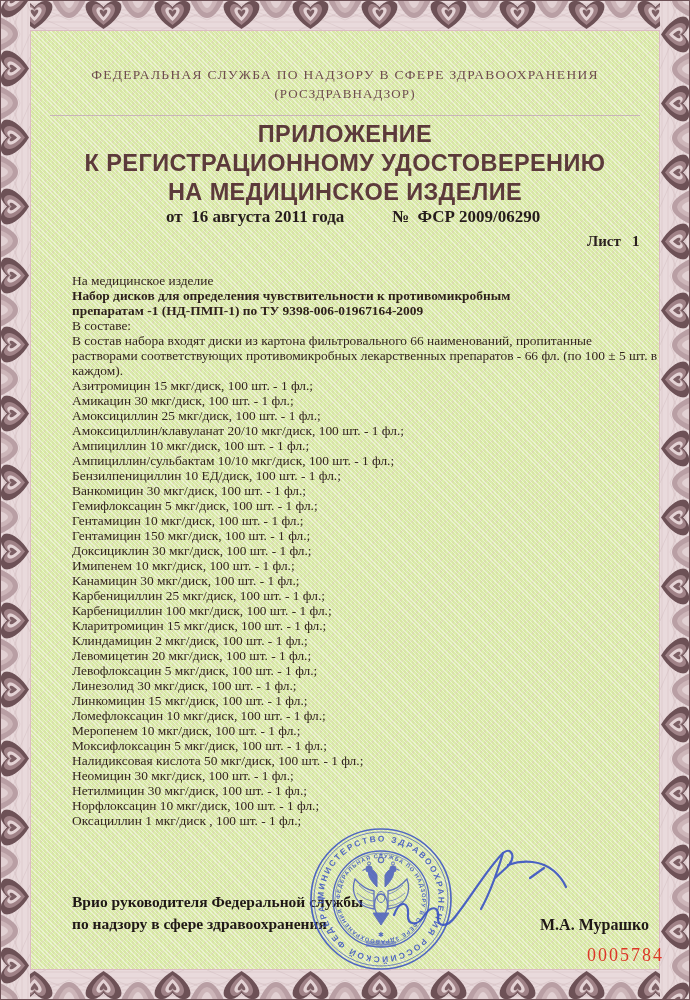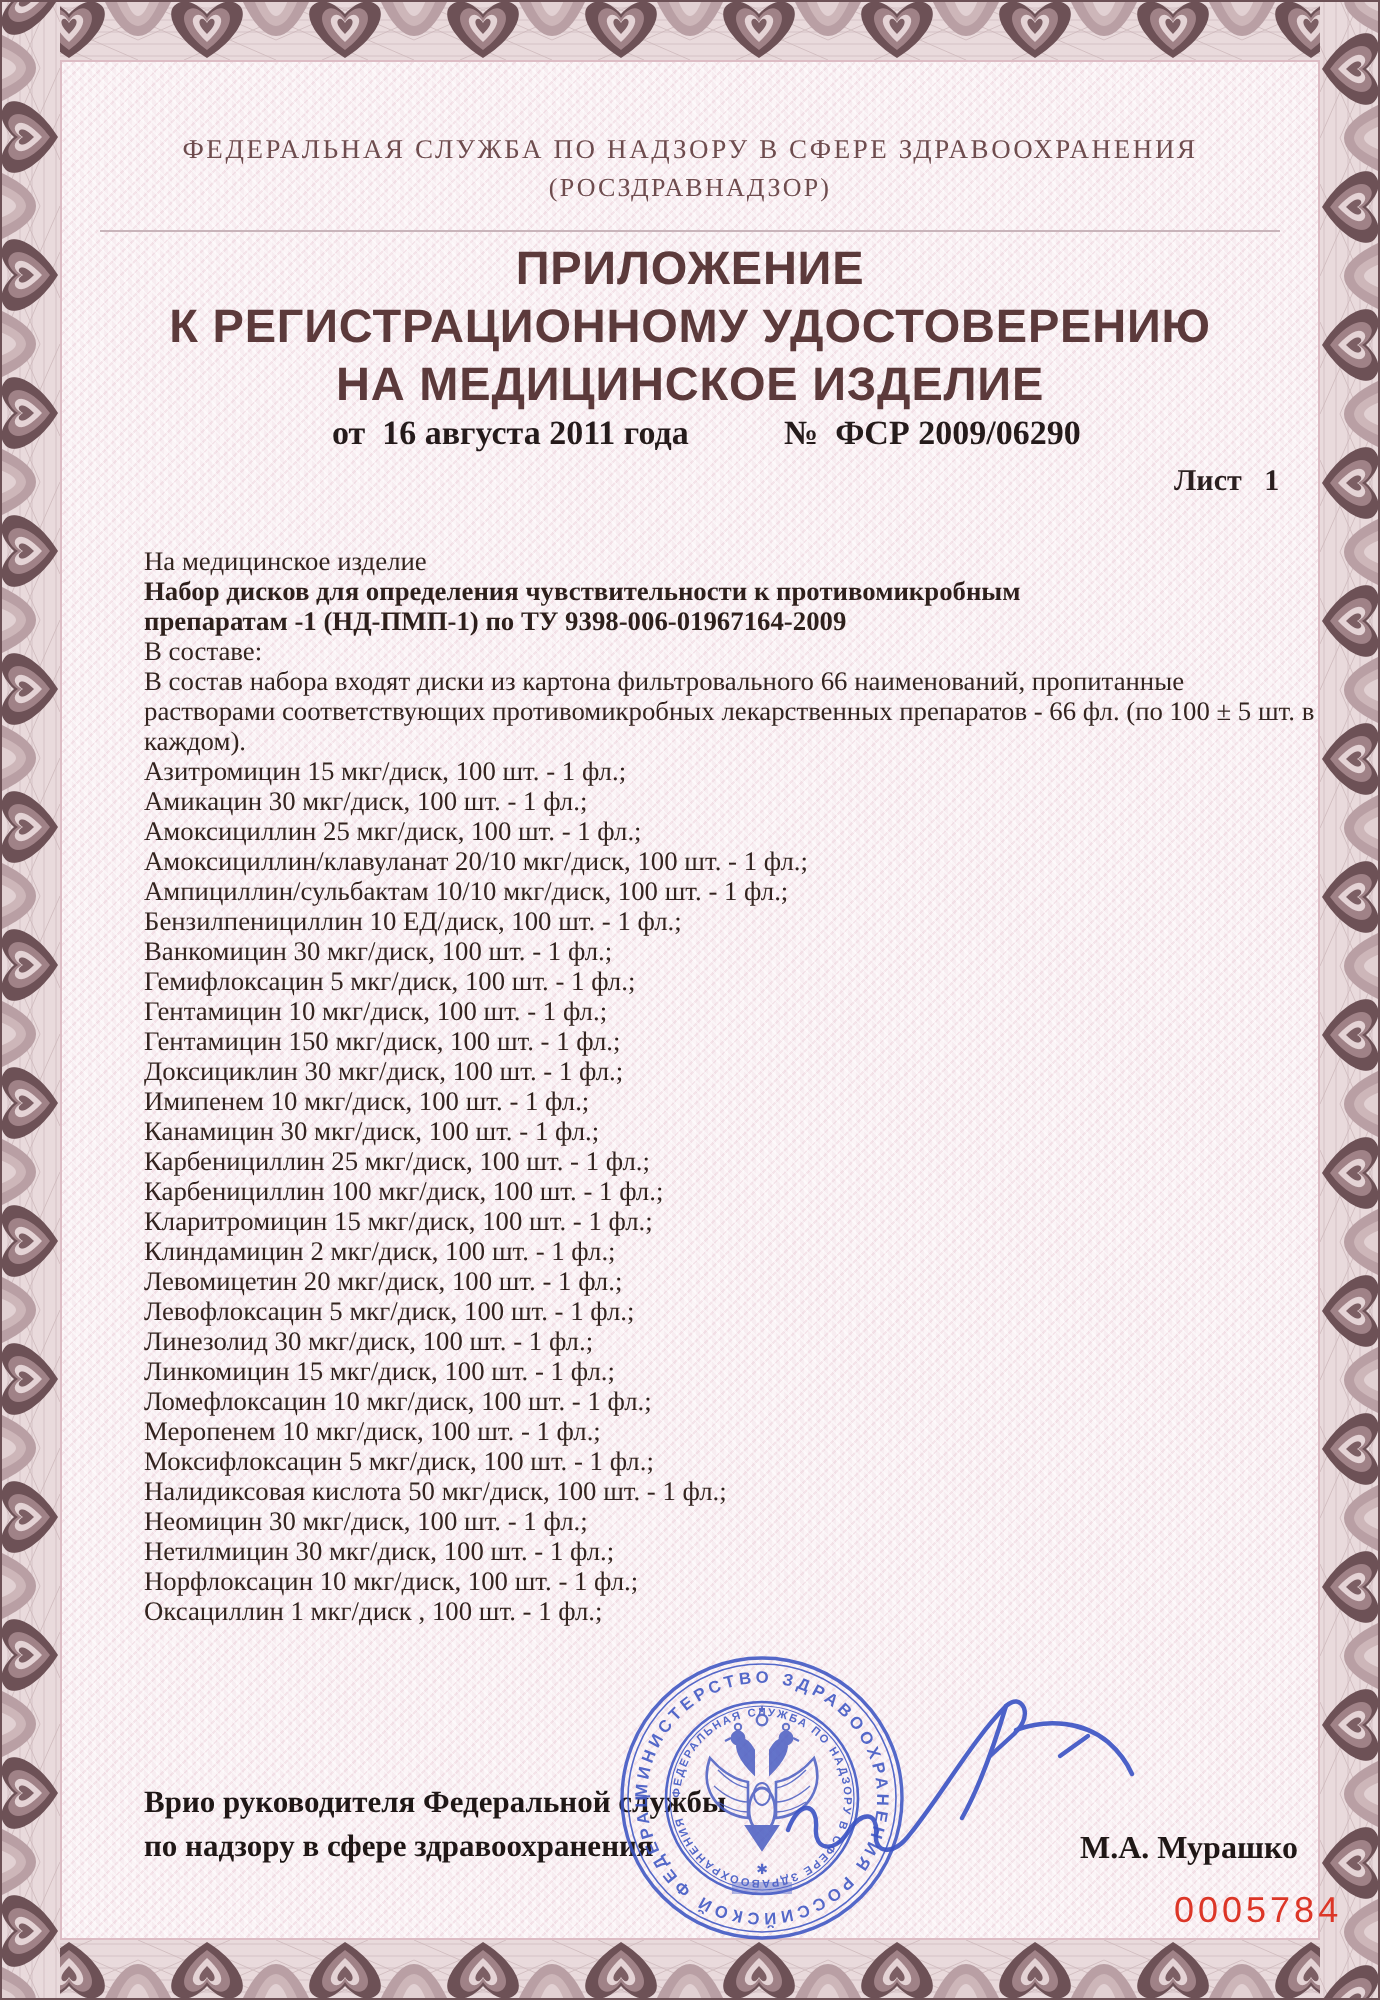--- a/index.html
+++ b/index.html
@@ -1,18 +1,18 @@
 <!DOCTYPE html>
 <html style="--title-maroon: #5c3a3b; --serial-red: #dc3627;"><head>
 <meta charset="utf-8">
 <style>
   html,body{margin:0;padding:0;background:#d8ccd0;}
   .page{
     position:relative; width:690px; height:1000px; margin:0 auto;
-    background:#ffffff; overflow:hidden;
+    background:#bef264; overflow:hidden;
     font-family:"Liberation Serif", serif;
   }
   
   .page::before{
     content:""; position:absolute; inset:30px; z-index:0; pointer-events:none;
     background:
       repeating-linear-gradient(45deg, rgba(255,255,255,.45) 0 1px, rgba(255,255,255,0) 1px 3px),
       repeating-linear-gradient(-45deg, rgba(226,187,200,.28) 0 1px, rgba(226,187,200,0) 1px 4px),
       repeating-linear-gradient(90deg, rgba(247,233,238,.5) 0 2px, rgba(240,219,227,.5) 2px 4px);
   }
@@ -38,21 +38,21 @@
     font-size:13.4px; line-height:15px; color:#33241f;}
   .doc-body .b{font-weight:700; color:#2d1f1b;}
   .doc-body div{white-space:nowrap;}
 
   .order-note{position:absolute; left:70px; top:836px; width:556px;
     font-size:15.5px; line-height:21px; color:#2b1e1c;}
   .sig-block{position:absolute; left:72px; top:891px; font-size:15.5px; line-height:22px;
     font-weight:700; color:#1f1716;}
   .sig-name{position:absolute; left:540px; top:916px; font-size:16px; font-weight:700; color:#1f1716;}
 
-  .serial{position:absolute; left:587px; top:945px; font-family:Liberation Sans, sans-serif;
+  .serial{position:absolute; left:587px; top:945px; font-family:Liberation Serif, serif;
     font-size:18px; letter-spacing:2px; color:var(--serial-red,#dc3627);}
 
   .stamp-svg{position:absolute; left:307px; top:825px; z-index:3; opacity:.88;}
   .sign-svg{position:absolute; left:380px; top:833px; z-index:4;}
 </style>
 </head>
 <body>
 
 <div class="page">
 
@@ -110,20 +110,21 @@
       <div class="b">препаратам -1 (НД-ПМП-1) по ТУ 9398-006-01967164-2009</div>
       <div>В составе:</div>
       <div>В состав набора входят диски из картона фильтровального 66 наименований, пропитанные</div>
       <div>растворами соответствующих противомикробных лекарственных препаратов - 66 фл. (по 100 ± 5 шт. в</div>
       <div>каждом).</div>
       <div>
           <div>Азитромицин 15 мкг/диск, 100 шт. - 1 фл.;</div>
           <div>Амикацин 30 мкг/диск, 100 шт. - 1 фл.;</div>
           <div>Амоксициллин 25 мкг/диск, 100 шт. - 1 фл.;</div>
           <div>Амоксициллин/клавуланат 20/10 мкг/диск, 100 шт. - 1 фл.;</div>
+          <div>Ампициллин 10 мкг/диск, 100 шт. - 1 фл.;</div>
           <div>Ампициллин/сульбактам 10/10 мкг/диск, 100 шт. - 1 фл.;</div>
           <div>Бензилпенициллин 10 ЕД/диск, 100 шт. - 1 фл.;</div>
           <div>Ванкомицин 30 мкг/диск, 100 шт. - 1 фл.;</div>
           <div>Гемифлоксацин 5 мкг/диск, 100 шт. - 1 фл.;</div>
           <div>Гентамицин 10 мкг/диск, 100 шт. - 1 фл.;</div>
           <div>Гентамицин 150 мкг/диск, 100 шт. - 1 фл.;</div>
           <div>Доксициклин 30 мкг/диск, 100 шт. - 1 фл.;</div>
           <div>Имипенем 10 мкг/диск, 100 шт. - 1 фл.;</div>
           <div>Канамицин 30 мкг/диск, 100 шт. - 1 фл.;</div>
           <div>Карбенициллин 25 мкг/диск, 100 шт. - 1 фл.;</div>

